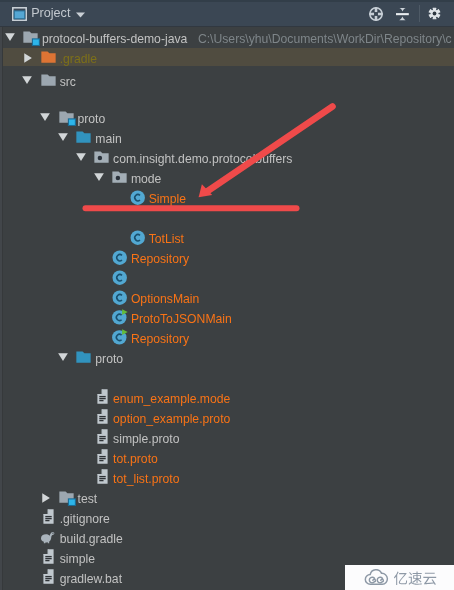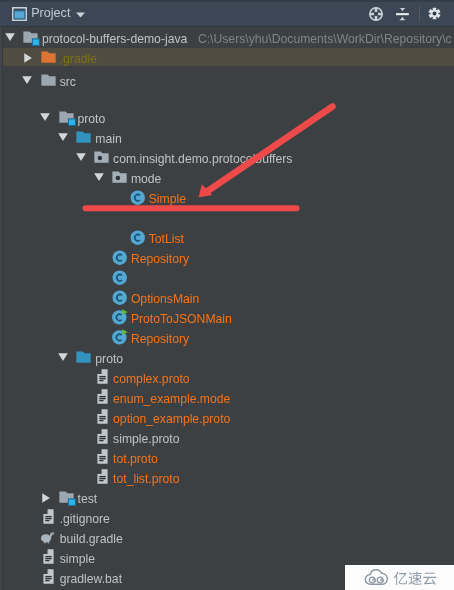--- a/index.html
+++ b/index.html
@@ -240,33 +240,20 @@
       <div class="row" style="top:321px">
         <div class="hl"></div>
         <div class="arrow" style="left:58.00000000000001px;top:5.4px"><svg width="10" height="8" viewBox="0 0 10 8">
             <path d="M0.15 0.25 L9.85 0.25 L5 7.9 Z" fill="#d2d6d8"></path>
           </svg></div>
         <div class="icon" style="left:76.4px;top:3px"><svg width="15" height="12" viewBox="0 0 15 12">
             <path d="M0.35 0.5 h6.2 l1.85 1.85 h6.25 v9.5 h-14.3 Z" fill="#3193be"></path>
           </svg></div>
         <div class="lbl" style="left:95.30000000000001px">proto</div>
       </div>
-      <div class="row" style="top:341px">
-        <div class="hl"></div>
-        <div class="icon" style="left:96.8px;top:1px"><svg width="11" height="15" viewBox="0 0 11 15">
-            <path d="M5.1 0.2 L10.6 0.2 L10.6 14.8 L0.4 14.8 L0.4 5.5 L5.1 5.5 Z" fill="#c0c8ce"></path>
-            <path d="M5.1 0.2 L5.1 5.5 L0.4 5.5" fill="none" stroke="#c0c8ce" stroke-width="1.1"></path>
-            <g stroke="#2f3337" stroke-width="1.35">
-              <path d="M2.3 7.6 h6.4"></path>
-              <path d="M2.3 9.6 h6.4"></path>
-              <path d="M2.3 11.6 h4.2"></path>
-            </g>
-          </svg></div>
-        <div class="lbl red" style="left:113.1px">complex.proto</div>
-      </div>
       <div class="row" style="top:361px">
         <div class="hl"></div>
         <div class="icon" style="left:96.8px;top:1px"><svg width="11" height="15" viewBox="0 0 11 15">
             <path d="M5.1 0.2 L10.6 0.2 L10.6 14.8 L0.4 14.8 L0.4 5.5 L5.1 5.5 Z" fill="#c0c8ce"></path>
             <path d="M5.1 0.2 L5.1 5.5 L0.4 5.5" fill="none" stroke="#c0c8ce" stroke-width="1.1"></path>
             <g stroke="#2f3337" stroke-width="1.35">
               <path d="M2.3 7.6 h6.4"></path>
               <path d="M2.3 9.6 h6.4"></path>
               <path d="M2.3 11.6 h4.2"></path>
             </g>

